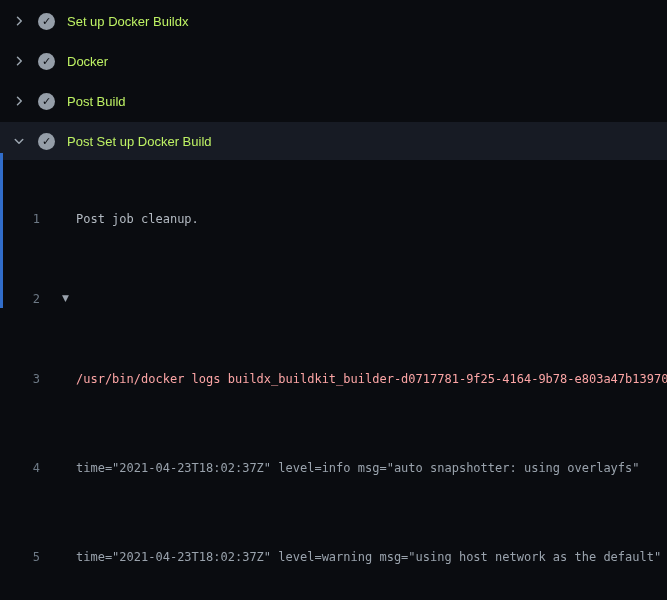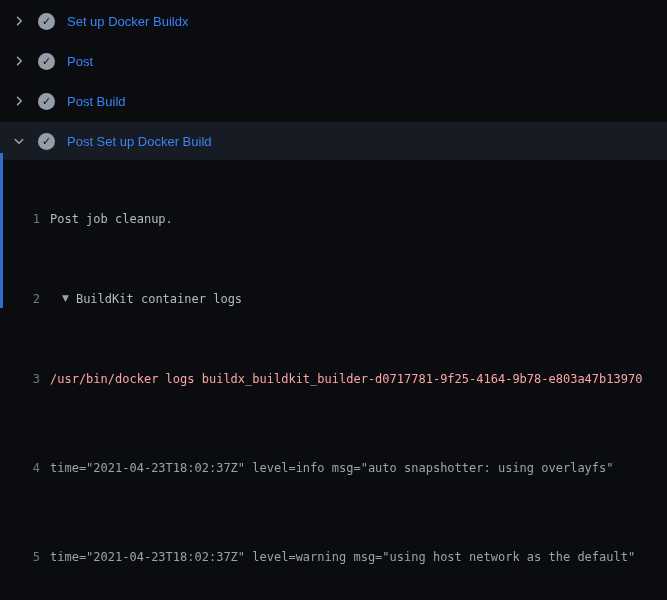--- a/index.html
+++ b/index.html
@@ -10,27 +10,27 @@
   .step{height:38px;margin-bottom:2px;display:flex;align-items:center;
         padding-left:13px;cursor:pointer;}
   .step.expanded{background:#171b24;}
   .chev{width:12px;height:12px;color:#9aa4ae;display:flex;align-items:center;
         justify-content:center;flex:0 0 12px;}
   .step.expanded .chev svg{transform:rotate(90deg);}
   .check{width:17px;height:17px;border-radius:50%;background:#959ea8;
          color:#0a0c10;font-size:11px;font-weight:bold;line-height:17px;
          text-align:center;margin-left:13px;flex:0 0 17px;
          font-family:"DejaVu Sans",sans-serif;}
-  .slabel{margin-left:12px;color:#3b82f6;font-size:13px;}
+  .slabel{margin-left:12px;color:#bef264;font-size:13px;}
   
   .log{margin-top:9px;font-family:"DejaVu Sans Mono",monospace;font-size:12px;
        line-height:20px;white-space:pre;}
   .logrow{height:20px;display:flex;overflow:hidden;}
   .num{flex:0 0 40px;text-align:right;color:#6e7a86;cursor:pointer;}
-  .content{margin-left:10px;color:#9aa3ad;}
+  .content{margin-left:36px;color:#9aa3ad;}
   .plain .content,.group .content{color:#b3bac2;}
   .command .content{color:#fca5a5;}
   .group .content{margin-left:7px;}
   .toggle{margin-left:22px;color:#9aa3ad;font-size:9px;
           font-family:"DejaVu Sans",sans-serif;display:inline-block;
           transform:translateY(-1px);}
   
   .vstrip{position:absolute;left:0;top:153px;width:3px;height:155px;
           background:#316dca;}
 </style>
@@ -48,21 +48,21 @@
     <span class="slabel label">Set up Docker Buildx</span>
   </div>
 
   <div class="step">
     <span class="chev">
         <svg width="12" height="12" viewBox="0 0 16 16">
           <path d="M6 3 L11 8 L6 13" fill="none" stroke="currentColor" stroke-width="2" stroke-linecap="round" stroke-linejoin="round"></path>
         </svg>
       </span>
     <span class="check">✓</span>
-    <span class="slabel label">Post</span>
+    <span class="slabel label">Docker</span>
   </div>
 
   <div class="step">
     <span class="chev">
         <svg width="12" height="12" viewBox="0 0 16 16">
           <path d="M6 3 L11 8 L6 13" fill="none" stroke="currentColor" stroke-width="2" stroke-linecap="round" stroke-linejoin="round"></path>
         </svg>
       </span>
     <span class="check">✓</span>
     <span class="slabel label">Post Build</span>
@@ -79,21 +79,21 @@
   </div>
 </div>
 <div class="log" id="log">
   <div class="logrow plain">
     <span class="num">1</span>
     <span class="content">Post job cleanup.</span>
   </div>
 
   <div class="logrow group">
     <span class="num">2</span>
-    <span class="toggle">▼</span><span class="content">BuildKit container logs</span>
+    <span class="toggle">▼</span>
   </div>
 
   <div class="logrow command">
     <span class="num">3</span>
     <span class="content">/usr/bin/docker logs buildx_buildkit_builder-d0717781-9f25-4164-9b78-e803a47b13970</span>
   </div>
 
   <div class="logrow log">
     <span class="num">4</span>
     <span class="content">time="2021-04-23T18:02:37Z" level=info msg="auto snapshotter: using overlayfs"</span>

